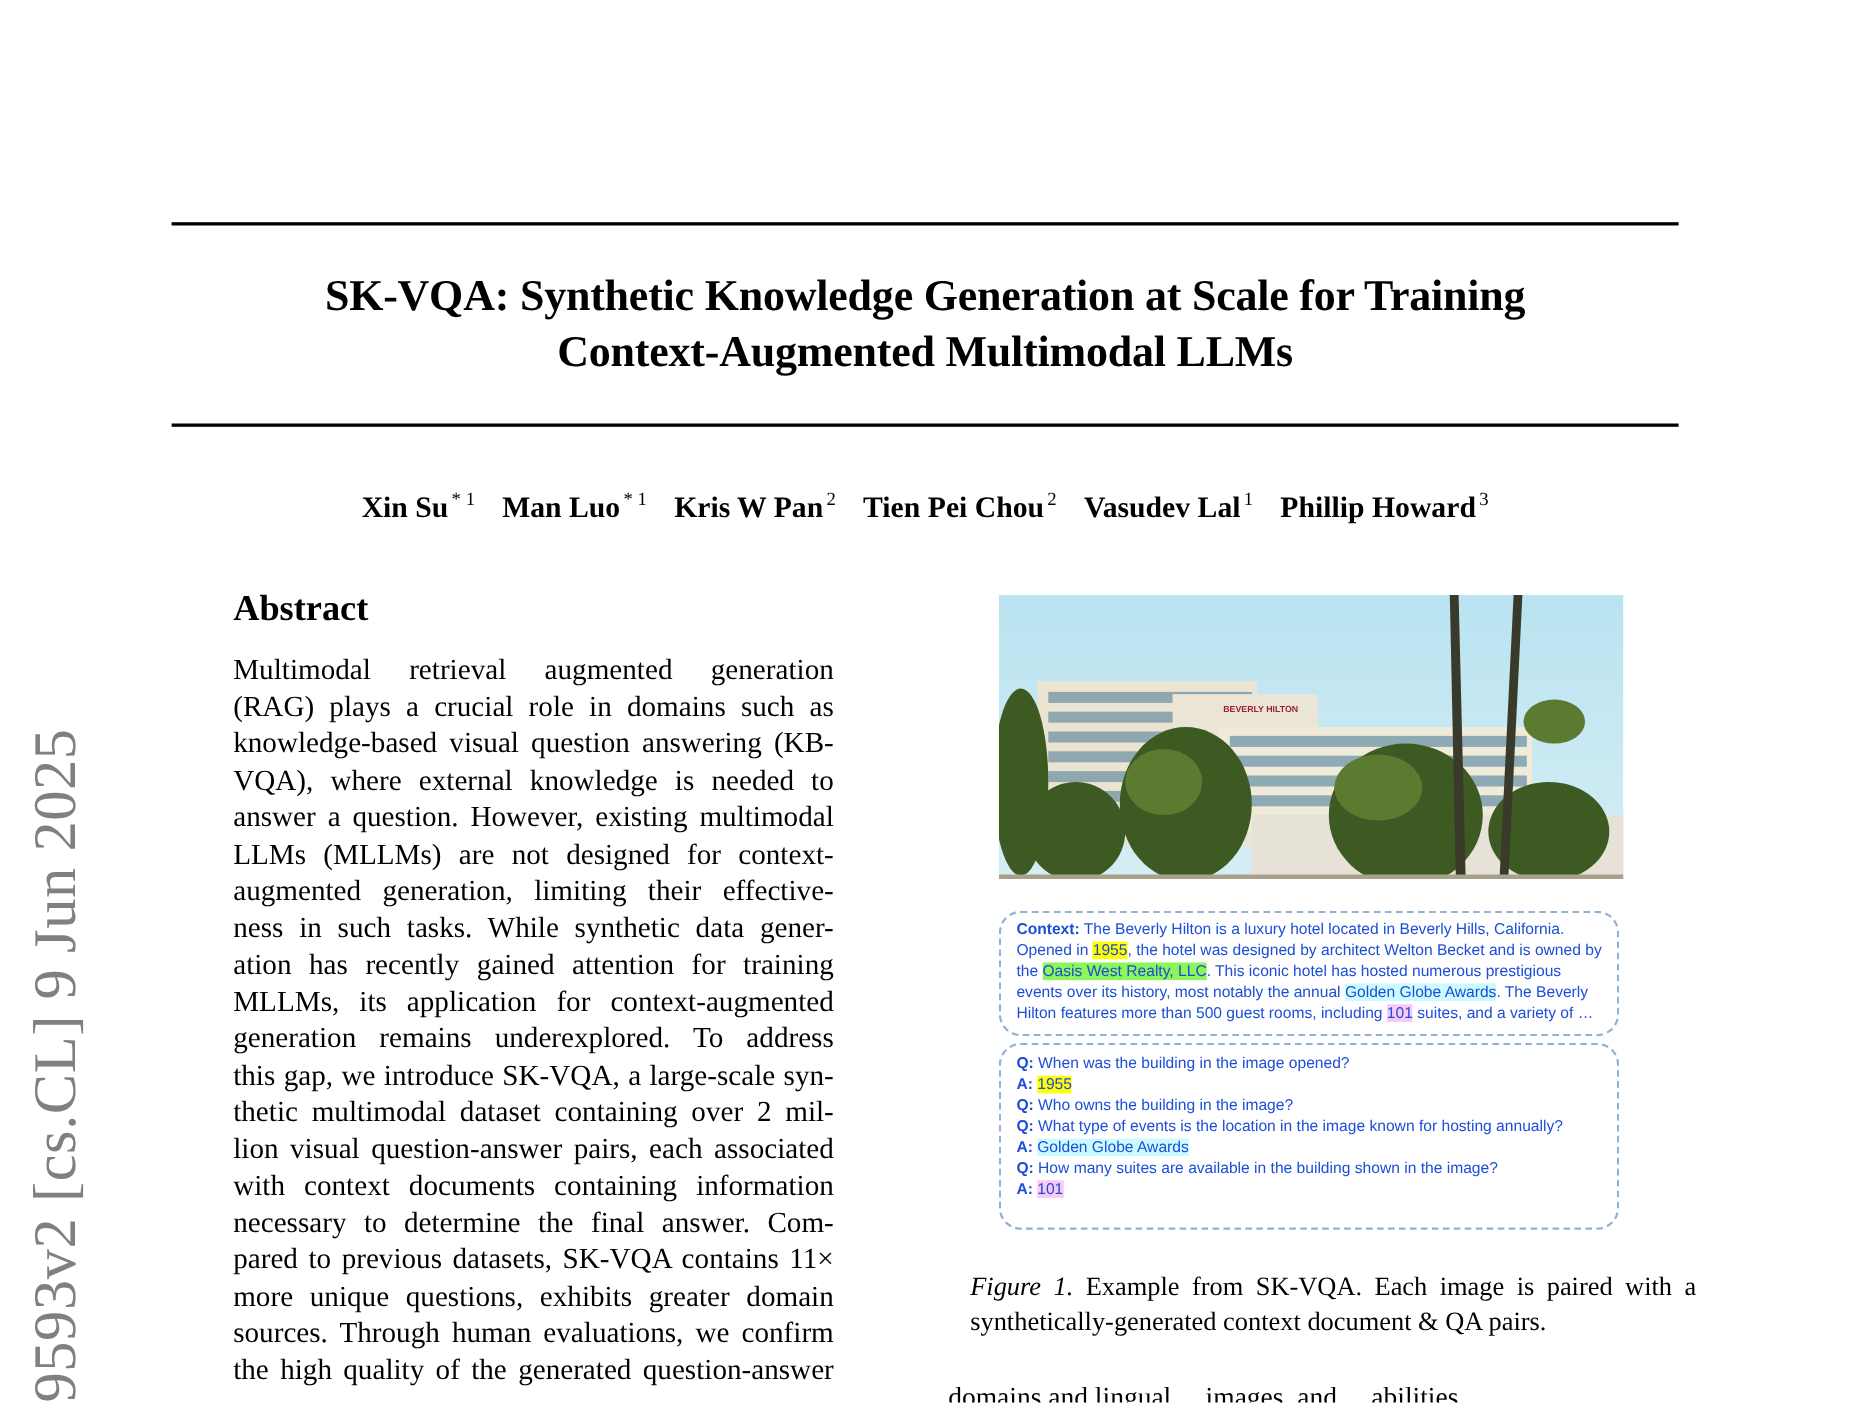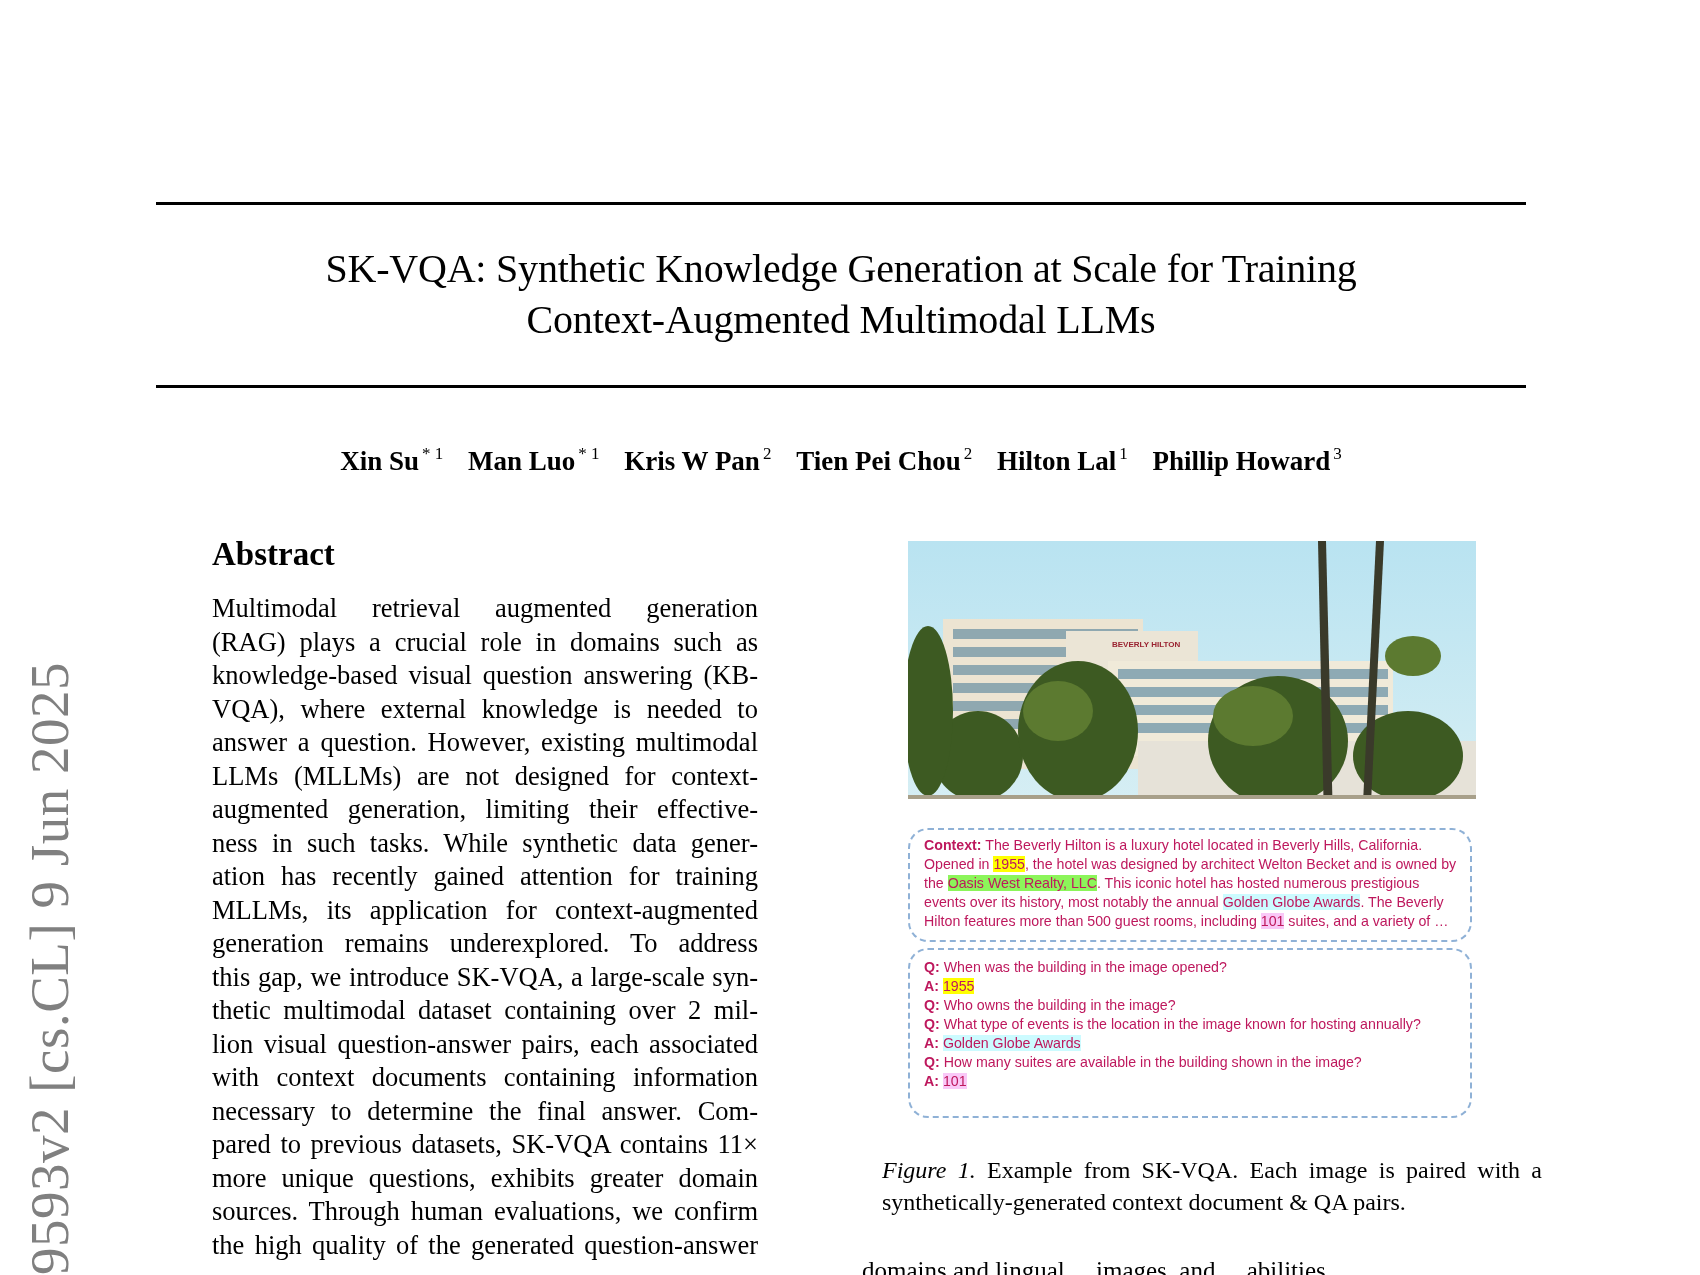--- a/index.html
+++ b/index.html
@@ -1,35 +1,35 @@
 <!DOCTYPE html>
 <html><head>
 <meta charset="utf-8">
 <style>
   html, body { margin:0; padding:0; }
   body { width:1700px; height:1275px; background:#ffffff; position:relative; overflow:hidden;
          font-family:"Liberation Serif", "DejaVu Serif", serif; color:#000; }
   .rule { position:absolute; left:156px; width:1370px; height:3px; background:#000; }
   .title { position:absolute; left:156px; width:1370px; top:243px; text-align:center;
-           font-weight:normal; font-size:40px; line-height:51px; letter-spacing:-0.2px; }
+           font-weight:bold; font-size:40px; line-height:51px; letter-spacing:-0.2px; }
   .authors { position:absolute; left:156px; width:1370px; top:444px; text-align:center;
              font-weight:bold; font-size:27px; }
   .authors .author { margin:16px 9px; white-space:nowrap; }
   .authors sup { font-weight:normal; font-size:17px; vertical-align:11px; margin-left:3px; }
   .watermark { position:absolute; left:18px; top:1275px; transform-origin:0 0; transform:rotate(-90deg);
                font-size:55px; color:#808080; white-space:nowrap; letter-spacing:0.5px; }
   .abstract-title { position:absolute; left:212px; width:546px; top:536px; 
                     font-weight:bold; font-size:33px; }
   .abstract-body { position:absolute; left:212px; width:546px; top:592px; font-size:26.5px;
                    line-height:33.5px; text-align:justify; hyphens:manual; }
   .abstract-body .ln { display:block; text-align:justify; text-align-last:justify; white-space:nowrap; }
   .figure-photo { position:absolute; left:908px; top:541px; width:568px; height:258px; overflow:hidden; }
   .box { position:absolute; left:908px; width:564px; border:2px dashed #8fb1d6; border-radius:20px;
          font-family:"Liberation Sans","DejaVu Sans",sans-serif; font-size:14.2px; line-height:19px;
-         color:#be185d; box-sizing:border-box; padding:6px 12px 6px 14px; }
+         color:#1d4ed8; box-sizing:border-box; padding:6px 12px 6px 14px; }
   .box b { font-weight:bold; }
   .hl-yellow { background:#ffff00; }
   .hl-green { background:#8cf55a; }
   .hl-cyan { background:#ccfbff; }
   .hl-pink { background:#f9c8f7; }
   .caption { position:absolute; left:862px; width:660px; top:1154px; font-size:24px; line-height:32px; text-align:justify;margin-left:20px; }
   .caption .lbl { font-style:italic; }
   .cutline { position:absolute; left:862px; width:660px; top:1255px; font-size:25px; line-height:32px; white-space:nowrap; overflow:hidden; }
 </style>
 </head>
@@ -42,21 +42,21 @@
   <div>SK-VQA: Synthetic Knowledge Generation at Scale for Training</div>
   <div>Context-Augmented Multimodal LLMs</div>
 </div>
 <div class="rule" style="top:385px"></div>
 
 <div class="authors">
   <span class="author"><span>Xin Su</span><sup>* 1</sup></span>
   <span class="author"><span>Man Luo</span><sup>* 1</sup></span>
   <span class="author"><span>Kris W Pan</span><sup>2</sup></span>
   <span class="author"><span>Tien Pei Chou</span><sup>2</sup></span>
-  <span class="author"><span>Hilton Lal</span><sup>1</sup></span>
+  <span class="author"><span>Vasudev Lal</span><sup>1</sup></span>
   <span class="author"><span>Phillip Howard</span><sup>3</sup></span>
 </div>
 
 <div class="abstract-title">Abstract</div>
 <div class="abstract-body" id="abstract-body">
     <span class="ln">Multimodal retrieval augmented generation</span>
     <span class="ln">(RAG) plays a crucial role in domains such as</span>
     <span class="ln">knowledge-based visual question answering (KB-</span>
     <span class="ln">VQA), where external knowledge is needed to</span>
     <span class="ln">answer a question. However, existing multimodal</span>

